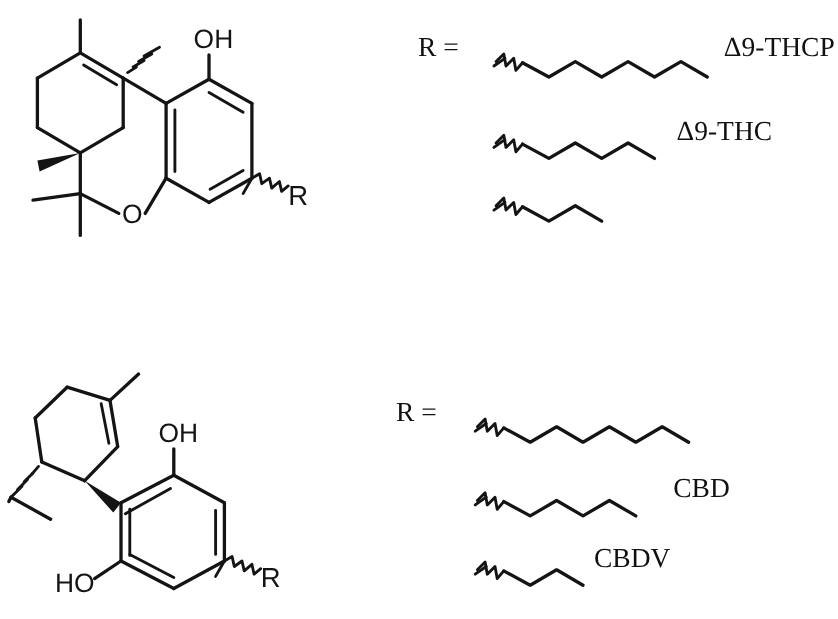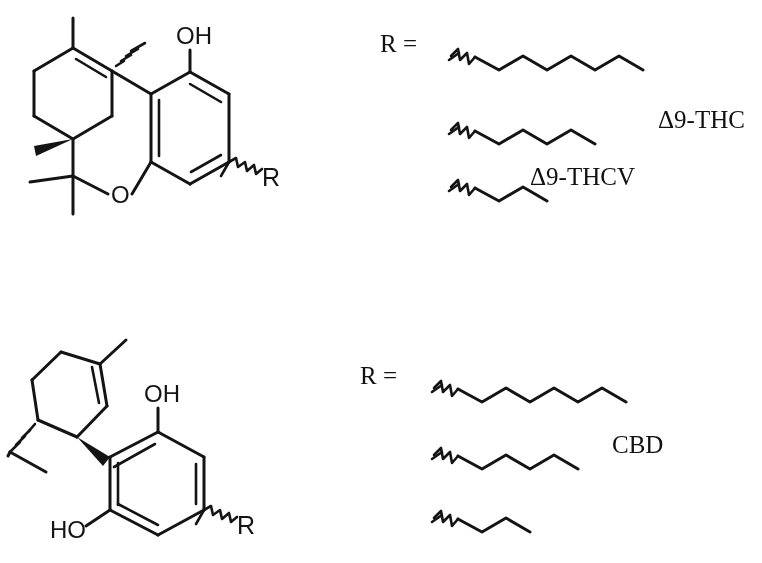--- a/index.html
+++ b/index.html
@@ -94,38 +94,38 @@
 
     <div class="req" style="left:40px;top:30px;">R =</div>
 
     <div class="chainrow" style="left:105px;top:28px;">
       <svg width="210" height="50" viewBox="0 0 210 50">
         <path class="bond b25" d="M 6,28 L 13,21 L 15,32 L 22,25 L 24,36 L 30,29"></path>
         <path class="bond b25" d="M 4,32 L 14,25"></path>
         <path class="bond b3" d="M 30,29 L 54,42 L 78,28 L 102,42 L 126,28 L 150,42 L 174,28 L 198,42"></path>
       </svg>
     </div>
+    <div class="chainlabel" style="left:318px;top:30px;">Δ9-THCP</div>
 
     <div class="chainrow" style="left:105px;top:105px;">
       <svg width="165" height="45" viewBox="0 0 165 45">
         <path class="bond b25" d="M 6,25 L 13,18 L 15,29 L 22,22 L 24,33 L 30,26"></path>
         <path class="bond b25" d="M 4,29 L 14,22"></path>
         <path class="bond b3" d="M 30,26 L 54,39 L 78,25 L 102,39 L 126,25 L 150,39"></path>
       </svg>
     </div>
-    <div class="chainlabel" style="left:275px;top:106px;margin-left:43px;">Δ9-THC</div>
+    <div class="chainlabel" style="left:275px;top:106px;">Δ9-THC</div>
 
     <div class="chainrow" style="left:105px;top:162px;">
       <svg width="125" height="45" viewBox="0 0 125 45">
         <path class="bond b25" d="M 6,25 L 13,18 L 15,29 L 22,22 L 24,33 L 30,26"></path>
         <path class="bond b25" d="M 4,29 L 14,22"></path>
         <path class="bond b3" d="M 30,26 L 54,39 L 78,25 L 102,39"></path>
       </svg>
     </div>
-    <div class="chainlabel" style="left:190px;top:163px;">Δ9-THCV</div>
   </div>
 </div>
 
 <div class="panel" style="left:0;top:300px;width:762px;height:263px;">
 
   <div class="struct" style="left:8px;top:20px;width:300px;height:240px;">
     <svg width="300" height="240" viewBox="0 0 300 240">
 
       <path class="bond b3" d="M 118,20 L 92,44"></path>
       <path class="bond b3" d="M 92,44 L 53,32"></path>
@@ -193,14 +193,15 @@
     </div>
     <div class="chainlabel" style="left:272px;top:81px;">CBD</div>
 
     <div class="chainrow" style="left:88px;top:143px;">
       <svg width="125" height="45" viewBox="0 0 125 45">
         <path class="bond b25" d="M 6,25 L 13,18 L 15,29 L 22,22 L 24,33 L 30,26"></path>
         <path class="bond b25" d="M 4,29 L 14,22"></path>
         <path class="bond b3" d="M 30,26 L 54,39 L 78,25 L 102,39"></path>
       </svg>
     </div>
+    <div class="chainlabel" style="left:200px;top:144px;">CBDV</div>
   </div>
 </div>
 
 </body></html>

